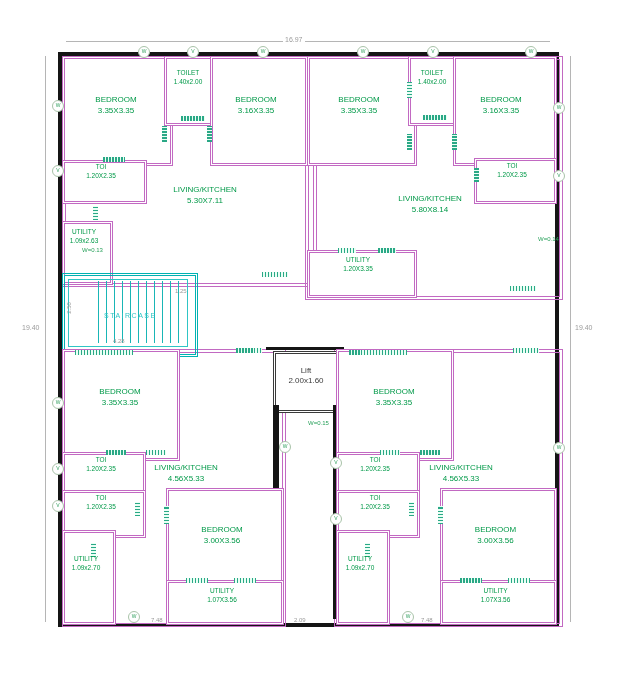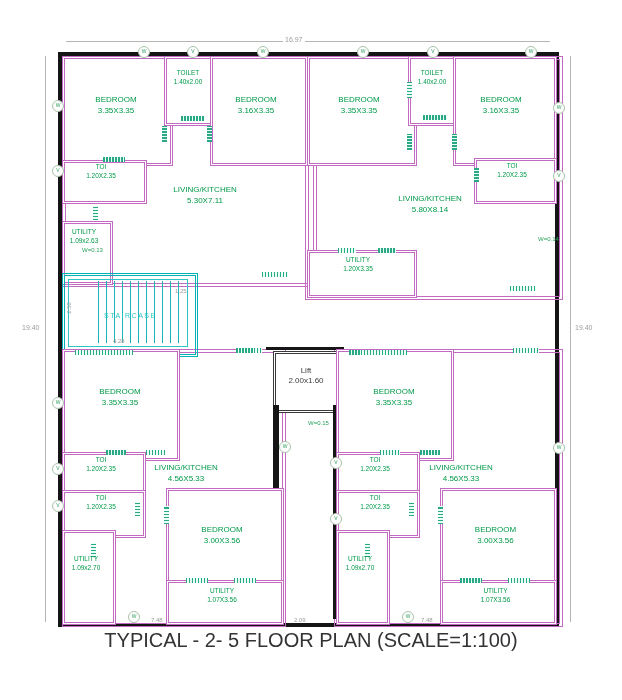--- a/index.html
+++ b/index.html
@@ -254,15 +254,14 @@
   <span class="mk" style="left:52px;top:500px;">V</span>
   <span class="mk" style="left:553px;top:102px;">W</span>
   <span class="mk" style="left:553px;top:170px;">V</span>
   <span class="mk" style="left:553px;top:442px;">W</span>
   <span class="mk" style="left:279px;top:441px;">W</span>
   <span class="mk" style="left:330px;top:457px;">V</span>
   <span class="mk" style="left:330px;top:513px;">V</span>
   <span class="mk" style="left:128px;top:611px;">W</span>
   <span class="mk" style="left:402px;top:611px;">W</span>
 
-  <div class="title">TYPICAL - 2- 5 FLOOR PLAN (SCALE=1:100)</div>
 
 </div>
 
 </body></html>

